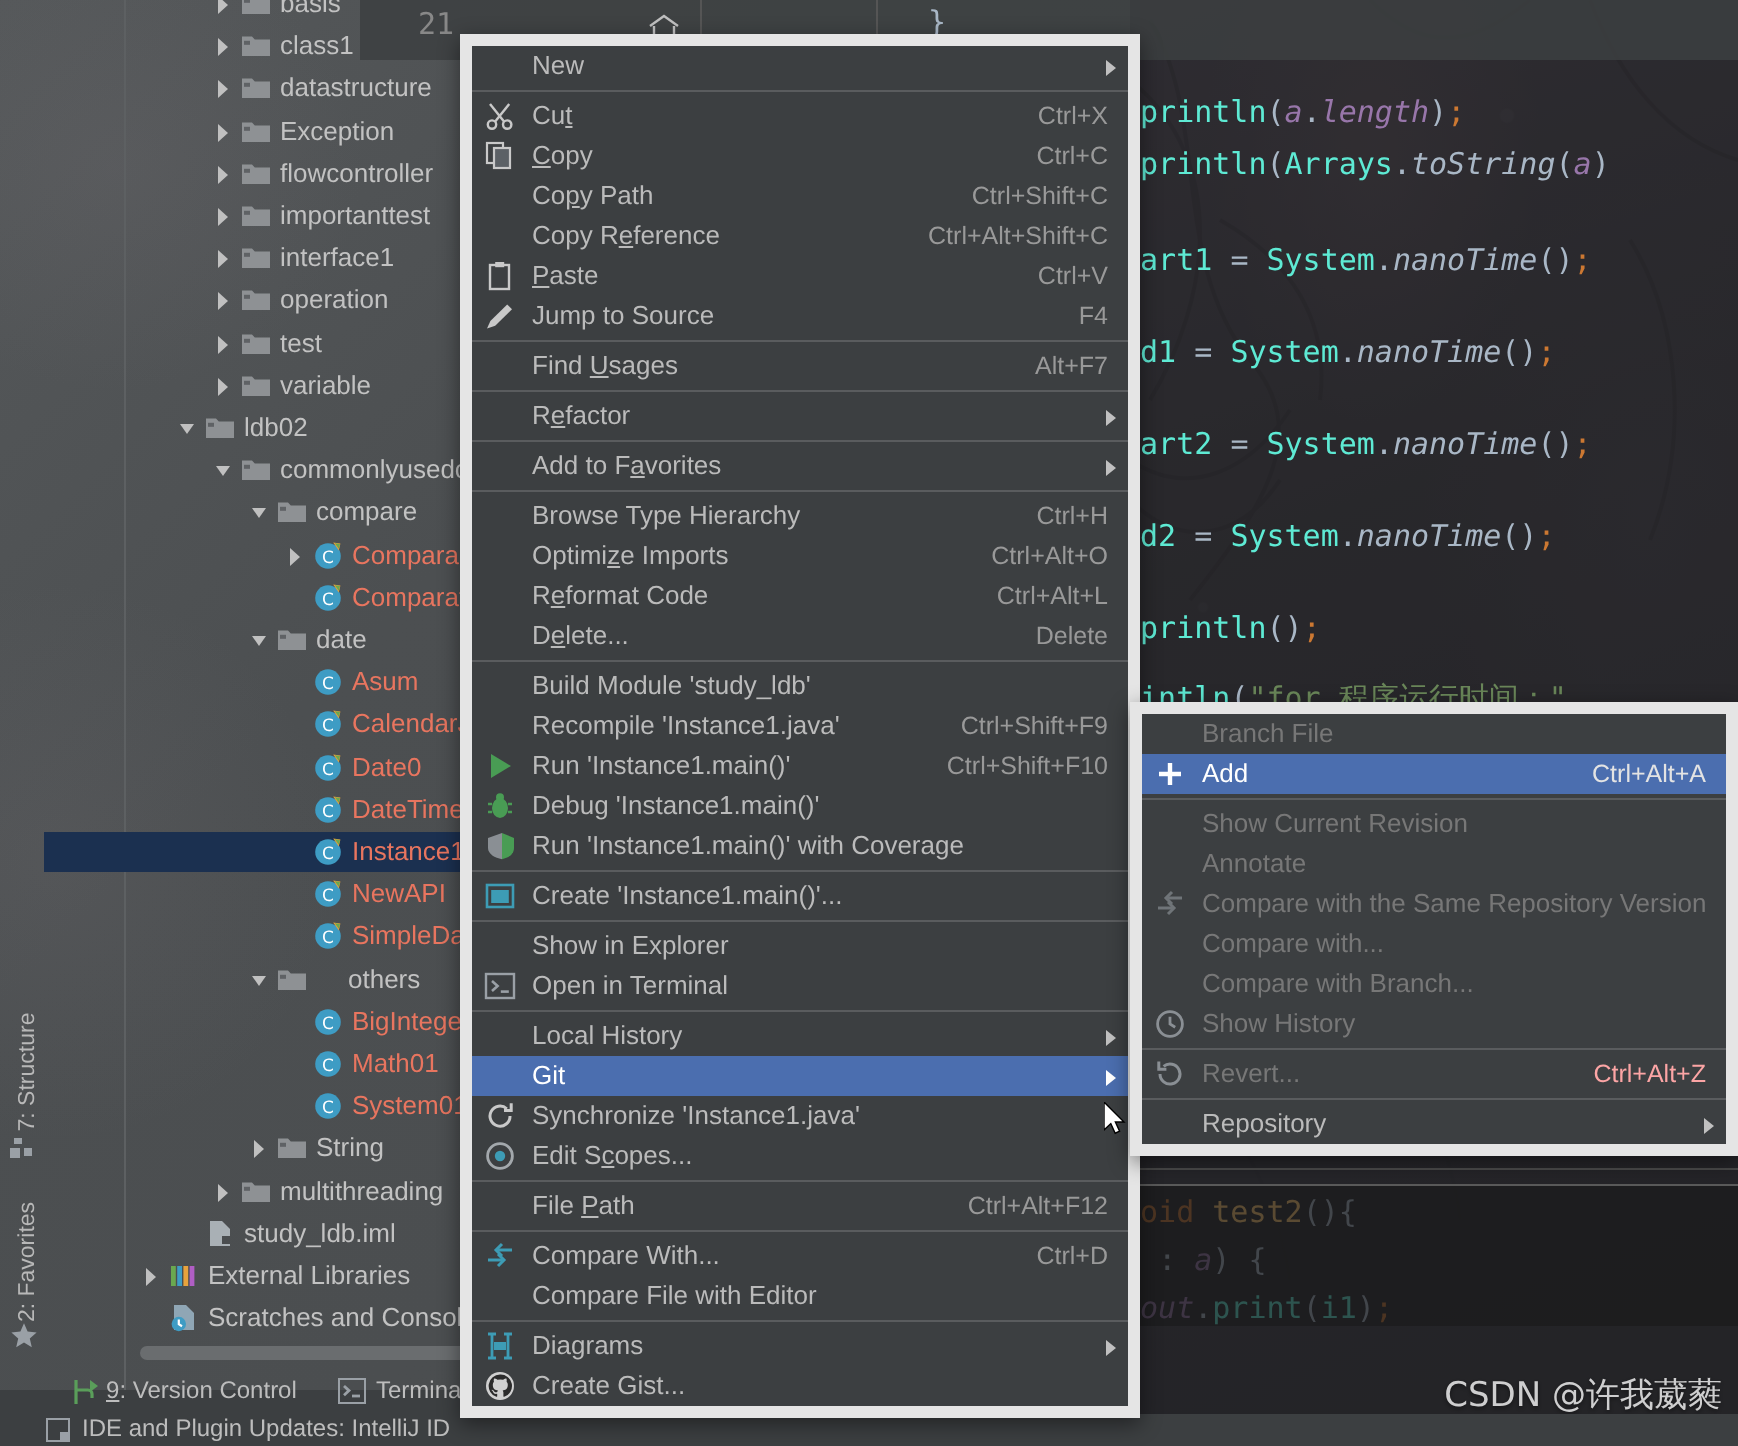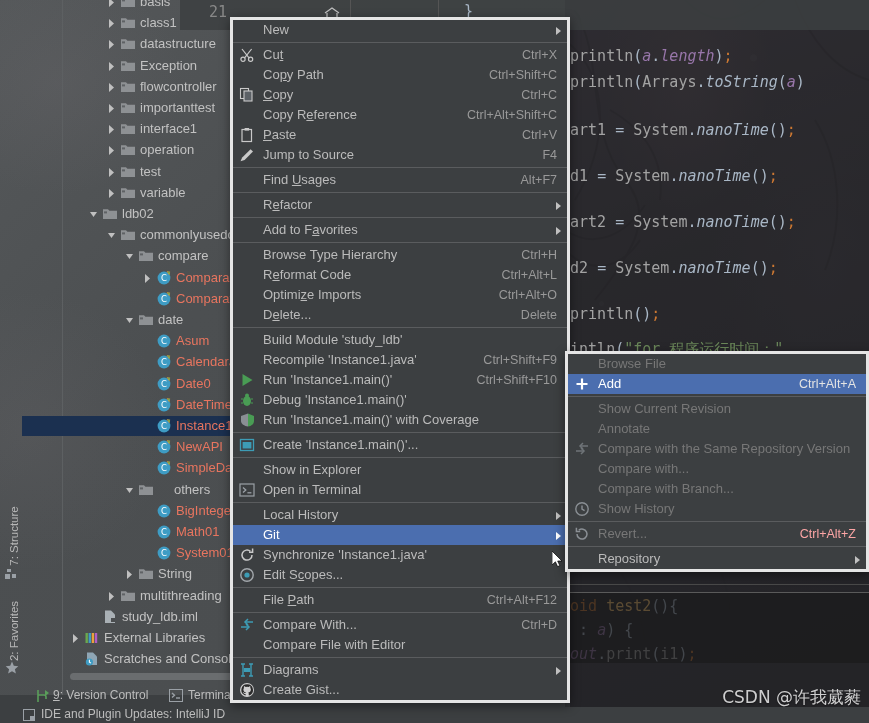--- a/index.html
+++ b/index.html
@@ -43,21 +43,21 @@
   .code-lines{
     position:absolute; left:0; top:0; width:304px;
     font-family:"DejaVu Sans Mono", monospace;
     font-size:15px;
     white-space:pre;
     line-height:16px;
   }
   .cl { position:absolute; left:-4px; white-space:pre; }
   .kw { color:#cc7832; }
   .fn { color:#ffc66d; }
-  .id { color:#a3a3a3; }
+  .id { color:#5eead4; }
   .fld{ color:#9876aa; font-style:italic; }
   .it { color:#a9b7c6; font-style:italic; }
   .pu { color:#a9b7c6; }
   .sc { color:#cc7832; }
   .st { color:#6a8759; }
   .gut{
     position:absolute; left:0; top:0; width:5px; height:723px;
     background:#313335;
   }
 
@@ -149,21 +149,21 @@
   }
   .hscroll{
     position:absolute; left:70px; top:673px; width:485px; height:7px;
     background:#6a6d6f; border-radius:4px;
   }
 
   
   .menu{
     position:absolute;
     background:#3c3f41;
-    border:3px solid #e5e5e5;
+    border:6px solid #e5e5e5;
     box-shadow:0 3px 10px rgba(0,0,0,.45);
     padding:0;
   }
   .mi{
     position:relative; height:20px; line-height:20px;
     padding-left:30px; padding-right:10px;
     color:#bbbbbb; font-size:13px; white-space:nowrap;
     display:flex; align-items:center;
   }
   .mi .mtxt{ flex:1 1 auto; }
@@ -600,32 +600,32 @@
               <circle cx="4" cy="12.3" r="2.1"></circle>
               <circle cx="11.6" cy="12.3" r="2.1"></circle>
               <path d="M5.6 10.8 L12.6 2"></path>
               <path d="M10 10.8 L3 2"></path>
             </g>
           </svg></span>
         <span class="mtxt">Cu<u class="mn">t</u></span>
         <span class="macc">Ctrl+X</span>
       </div>
       <div class="mi">
+        <span class="ico"><svg viewBox="0 0 16 16">
+            <rect x="1.5" y="1.5" width="8" height="10" fill="none" stroke="#c9c9c9" stroke-width="1.1"></rect>
+            <rect x="5" y="4" width="8" height="10" fill="#5c6166" stroke="#c9c9c9" stroke-width="1.1"></rect>
+          </svg></span>
+        <span class="mtxt"><u class="mn">C</u>opy</span>
+        <span class="macc">Ctrl+C</span>
+      </div>
+      <div class="mi">
         <span class="mtxt">Co<u class="mn">p</u>y Path</span>
         <span class="macc">Ctrl+Shift+C</span>
       </div>
       <div class="mi">
-        <span class="ico"><svg viewBox="0 0 16 16">
-            <rect x="1.5" y="1.5" width="8" height="10" fill="none" stroke="#c9c9c9" stroke-width="1.1"></rect>
-            <rect x="5" y="4" width="8" height="10" fill="#5c6166" stroke="#c9c9c9" stroke-width="1.1"></rect>
-          </svg></span>
-        <span class="mtxt"><u class="mn">C</u>opy</span>
-        <span class="macc">Ctrl+C</span>
-      </div>
-      <div class="mi">
         <span class="mtxt">Copy R<u class="mn">e</u>ference</span>
         <span class="macc">Ctrl+Alt+Shift+C</span>
       </div>
       <div class="mi">
         <span class="ico"><svg viewBox="0 0 16 16">
             <rect x="3" y="2.5" width="9.5" height="12" fill="none" stroke="#c9c9c9" stroke-width="1.2"></rect>
             <rect x="5.6" y="1" width="4.5" height="2.6" fill="#c9c9c9"></rect>
           </svg></span>
         <span class="mtxt"><u class="mn">P</u>aste</span>
         <span class="macc">Ctrl+V</span>
@@ -651,26 +651,26 @@
       <div class="mi">
         <span class="mtxt">Add to F<u class="mn">a</u>vorites</span>
         <span class="arrow"></span>
       </div>
       <div class="sepline"></div>
       <div class="mi">
         <span class="mtxt">Browse Type Hierarchy</span>
         <span class="macc">Ctrl+H</span>
       </div>
       <div class="mi">
+        <span class="mtxt">Optimi<u class="mn">z</u>e Imports</span>
+        <span class="macc">Ctrl+Alt+O</span>
+      </div>
+      <div class="mi">
         <span class="mtxt">R<u class="mn">e</u>format Code</span>
         <span class="macc">Ctrl+Alt+L</span>
-      </div>
-      <div class="mi">
-        <span class="mtxt">Optimi<u class="mn">z</u>e Imports</span>
-        <span class="macc">Ctrl+Alt+O</span>
       </div>
       <div class="mi">
         <span class="mtxt">D<u class="mn">e</u>lete...</span>
         <span class="macc">Delete</span>
       </div>
       <div class="sepline"></div>
       <div class="mi">
         <span class="mtxt">Build Module 'study_ldb'</span>
       </div>
       <div class="mi">
@@ -782,21 +782,21 @@
         <span class="ico"><svg viewBox="0 0 16 16">
             <circle cx="8" cy="8" r="7" fill="#d0d0d0"></circle>
             <path d="M8 2.3 A5.7 5.7 0 0 0 6.2 13.4 c0.3 0 0.4-0.1 0.4-0.3 v-1.2 c-1.6 0.3-1.9-0.7-1.9-0.7 -0.3-0.7-0.7-0.9-0.7-0.9 -0.5-0.4 0-0.4 0-0.4 0.6 0 0.9 0.6 0.9 0.6 0.5 0.9 1.4 0.6 1.7 0.5 0.1-0.4 0.2-0.6 0.4-0.8 -1.3-0.1-2.6-0.6-2.6-2.8 0-0.6 0.2-1.1 0.6-1.5 -0.1-0.2-0.3-0.8 0.1-1.6 0 0 0.5-0.2 1.6 0.6 a5.4 5.4 0 0 1 2.9 0 c1.1-0.8 1.6-0.6 1.6-0.6 0.3 0.8 0.1 1.4 0.1 1.6 0.4 0.4 0.6 0.9 0.6 1.5 0 2.2-1.3 2.7-2.6 2.8 0.2 0.2 0.4 0.6 0.4 1.2 v1.7 c0 0.2 0.1 0.3 0.4 0.3 A5.7 5.7 0 0 0 8 2.3z" fill="#2b2b2b"></path>
           </svg></span>
         <span class="mtxt">Create Gist...</span>
       </div>
     </div>
 
   <div class="menu" id="git-menu">
       <div class="mi disabled">
-        <span class="mtxt">Browse File</span>
+        <span class="mtxt">Branch File</span>
       </div>
       <div class="mi highlight">
         <span class="ico"><svg viewBox="0 0 16 16">
             <path d="M8 2.5 v11 M2.5 8 h11" stroke="#ffffff" stroke-width="2.2"></path>
           </svg></span>
         <span class="mtxt">Add</span>
         <span class="macc">Ctrl+Alt+A</span>
       </div>
       <div class="sepline"></div>
       <div class="mi disabled">

